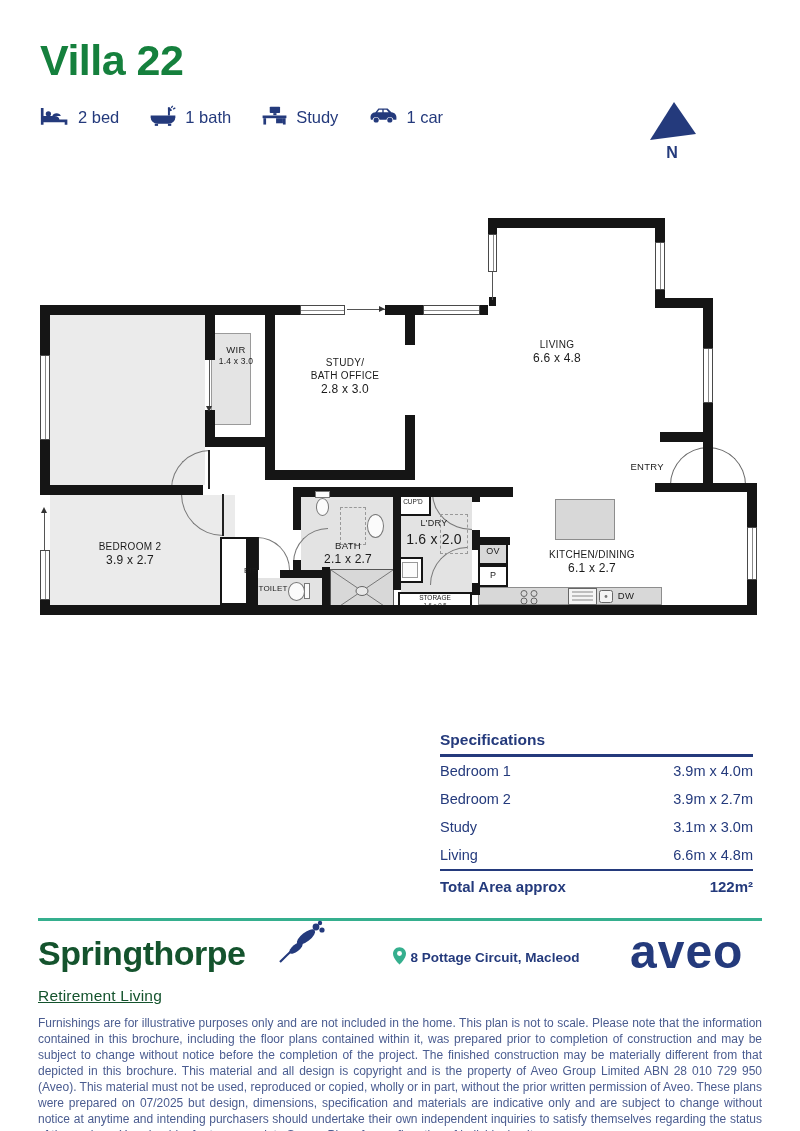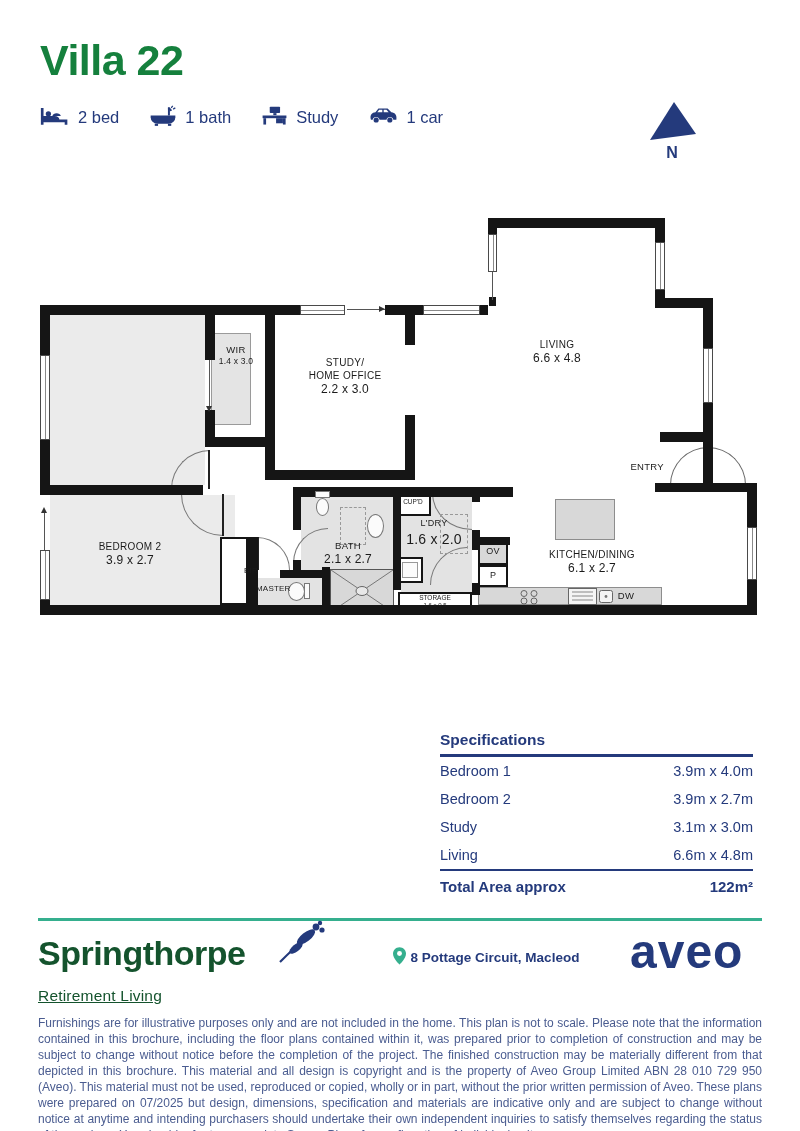--- a/index.html
+++ b/index.html
@@ -183,33 +183,33 @@
           <circle cx="38" cy="8.5" r="1.4" fill="#777"></circle>
         </svg>
     </div>
 
     <div class="lbl" style="left:166px;top:164px;width:60px;font-size:9.5px;">
       <div>WIR</div>
       <div class="dims" style="font-size:8.5px;">1.4 x 3.0</div>
     </div>
     <div class="lbl" style="left:243px;top:176px;width:124px;">
       <div>STUDY/</div>
-      <div>HOME OFFICE</div>
-      <div class="dims">2.2 x 3.0</div>
+      <div>BATH OFFICE</div>
+      <div class="dims">2.8 x 3.0</div>
     </div>
     <div class="lbl" style="left:455px;top:158px;width:124px;">
       <div>LIVING</div>
       <div class="dims">6.6 x 4.8</div>
     </div>
     <div class="lbl" style="left:28px;top:360px;width:124px;">
       <div>BEDROOM 2</div>
       <div class="dims">3.9 x 2.7</div>
     </div>
     <div class="lbl s" style="left:181px;top:386px;width:26px;margin-left:17px;">BIR</div>
-    <div class="lbl s" style="left:216px;top:404px;width:34px;">MASTER</div>
+    <div class="lbl s" style="left:216px;top:404px;width:34px;">TOILET</div>
     <div class="lbl" style="left:276px;top:360px;width:64px;font-size:9.5px;">
       <div>BATH</div>
       <div class="dims">2.1 x 2.7</div>
     </div>
     <div class="lbl xs" style="left:356px;top:318px;width:34px;z-index:4;">CUP'D</div>
     <div class="lbl" style="left:356px;top:338px;width:76px;font-size:9px;">
       <div>L'DRY</div>
       <div class="dims" style="font-size:14px;">1.6 x 2.0</div>
     </div>
     <div class="lbl xs" style="left:358px;top:414px;width:74px;">

